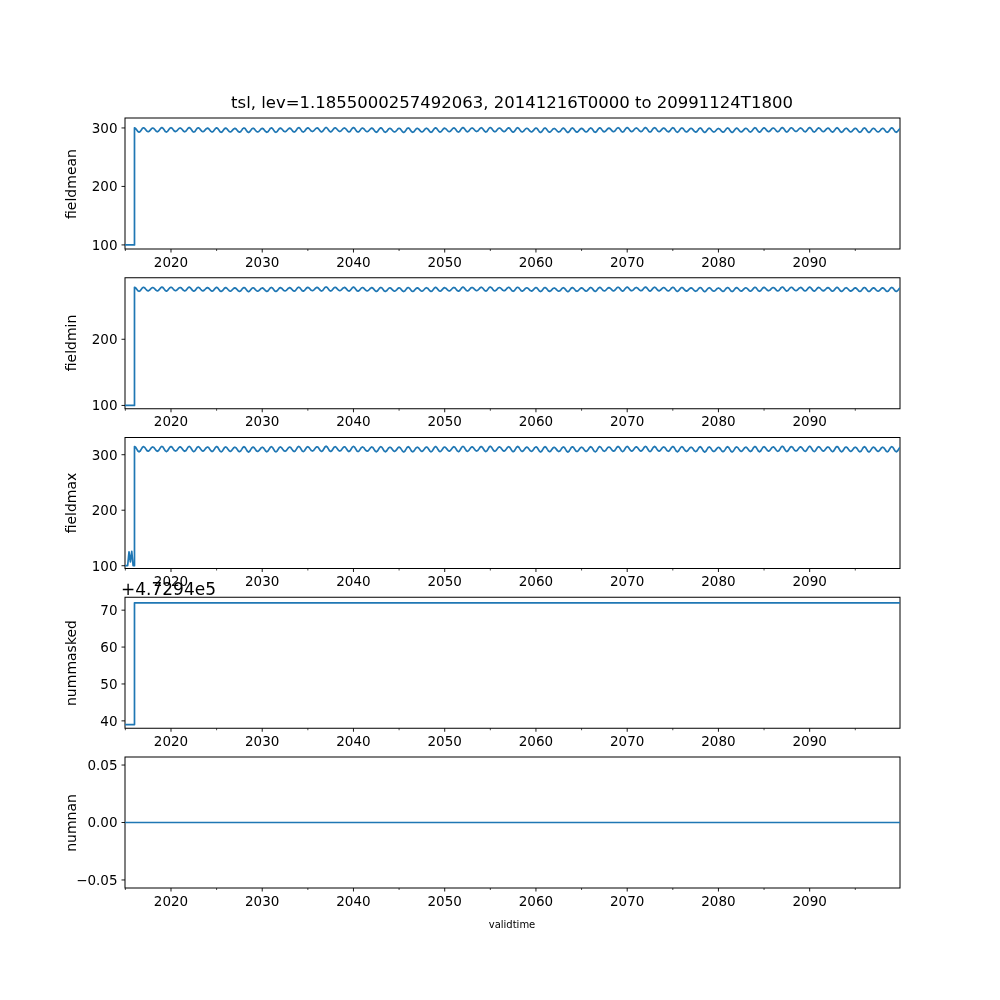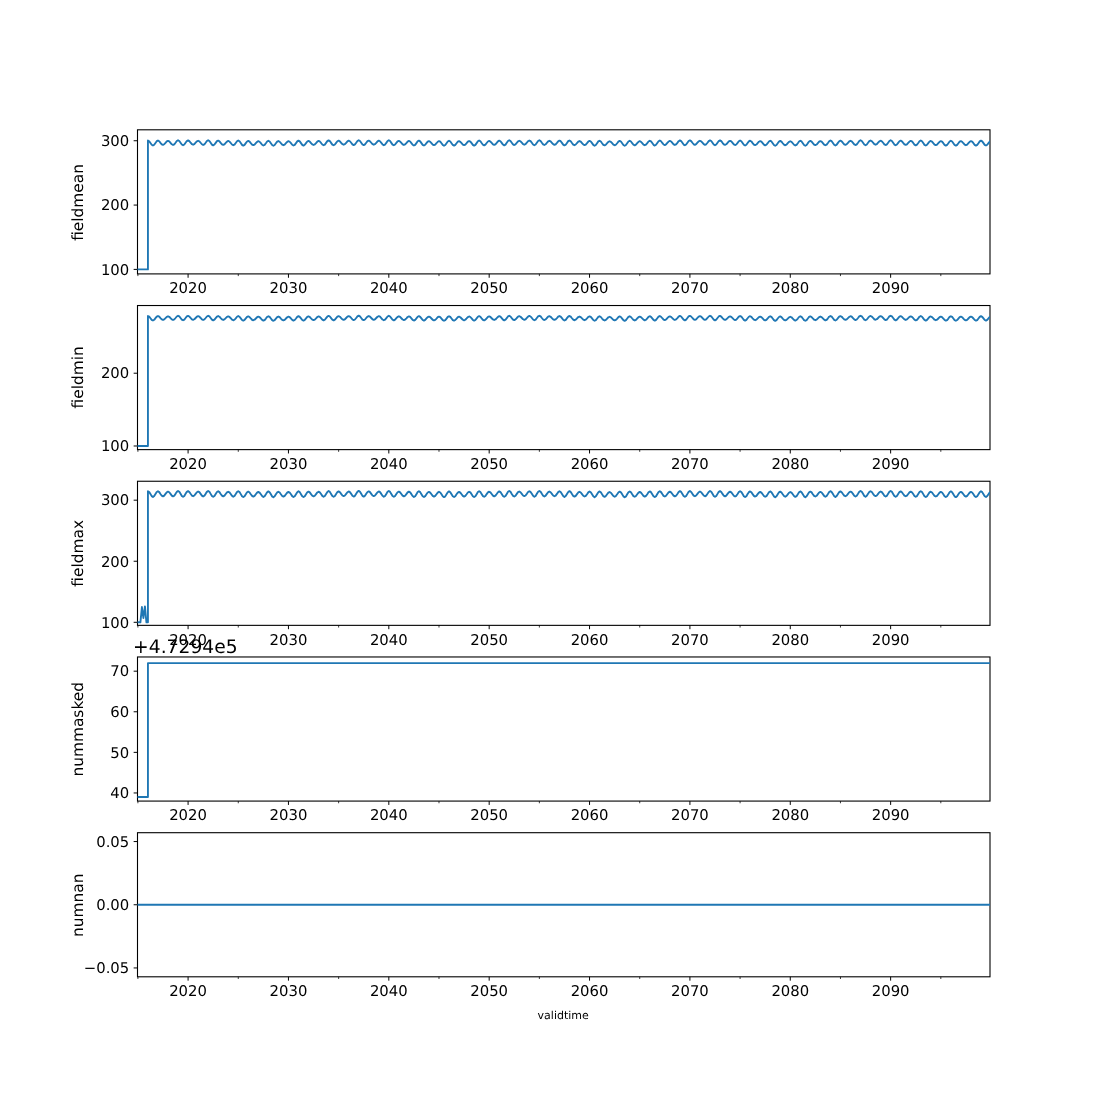--- a/index.html
+++ b/index.html
@@ -223,20 +223,21 @@
         <line x1="125" x2="121.5" y1="879.9561403508771" y2="879.9561403508771" stroke="#000" stroke-width="0.9"></line>
         <text x="117.5" y="884.7561403508771" text-anchor="end" font-size="13.5">−0.05</text>
         <line x1="125" x2="121.5" y1="822.5" y2="822.5" stroke="#000" stroke-width="0.9"></line>
         <text x="117.5" y="827.3" text-anchor="end" font-size="13.5">0.00</text>
         <line x1="125" x2="121.5" y1="765.0438596491229" y2="765.0438596491229" stroke="#000" stroke-width="0.9"></line>
         <text x="117.5" y="769.8438596491228" text-anchor="end" font-size="13.5">0.05</text>
         <polyline points="125.00,822.50 900.00,822.50" fill="none" stroke="#1f77b4" stroke-width="1.7" stroke-linejoin="round" stroke-linecap="round" clip-path="url(#clip4)"></polyline>
       </g>
     </svg>
 
+  <div class="fig-title">tsl, lev=1.1855000257492063, 20141216T0000 to 20991124T1800</div>
 
   <div class="ylabel" style="top:183.5px">fieldmean</div>
   <div class="ylabel" style="top:343.25px">fieldmin</div>
   <div class="ylabel" style="top:503px">fieldmax</div>
   <div class="ylabel" style="top:662.75px">nummasked</div>
   <div class="ylabel" style="top:822.5px">numnan</div>
 
   <div class="offset-text">+4.7294e5</div>
 
   <div class="xlabel">validtime</div>

